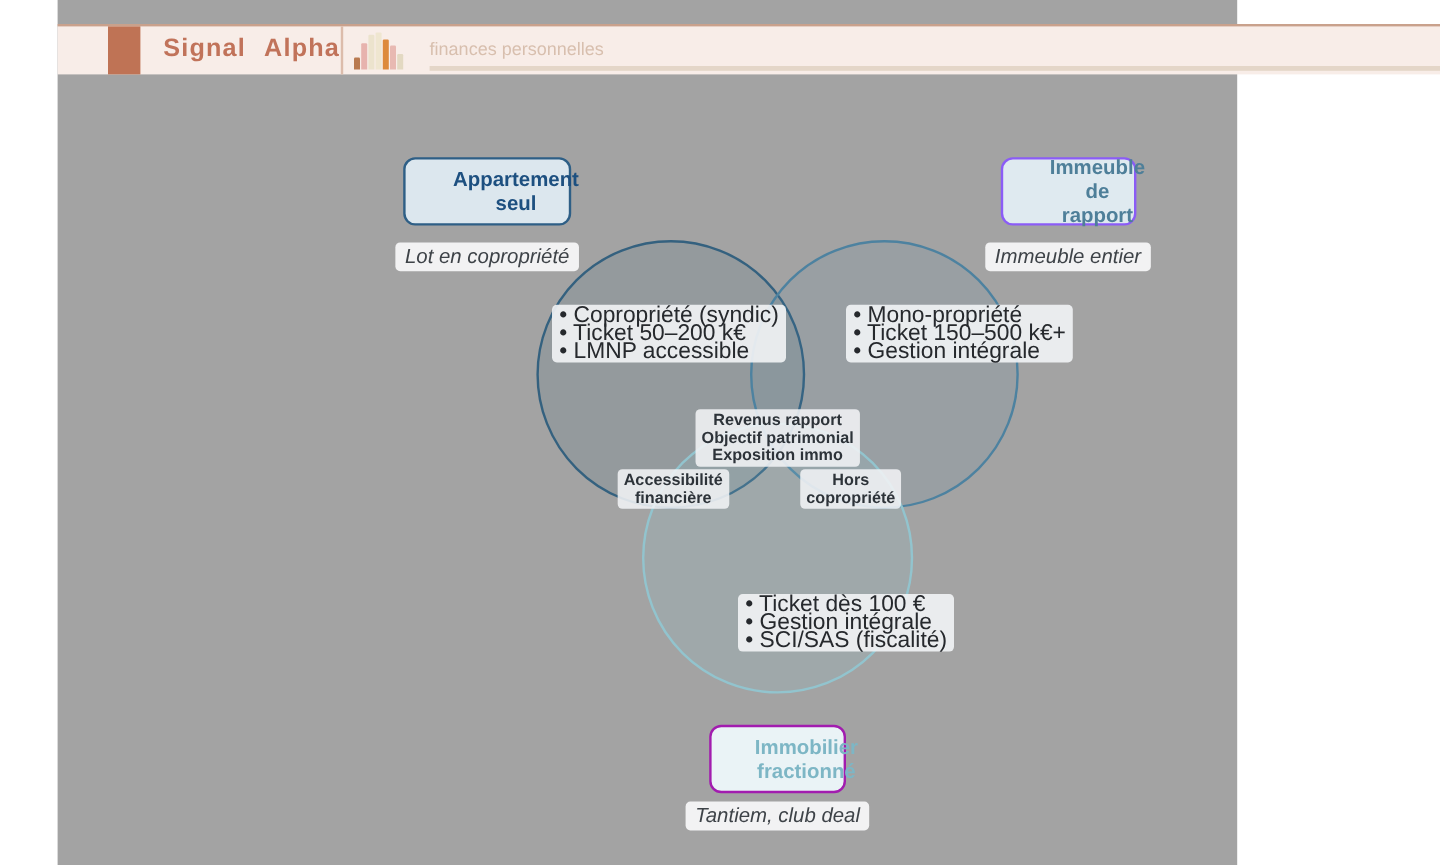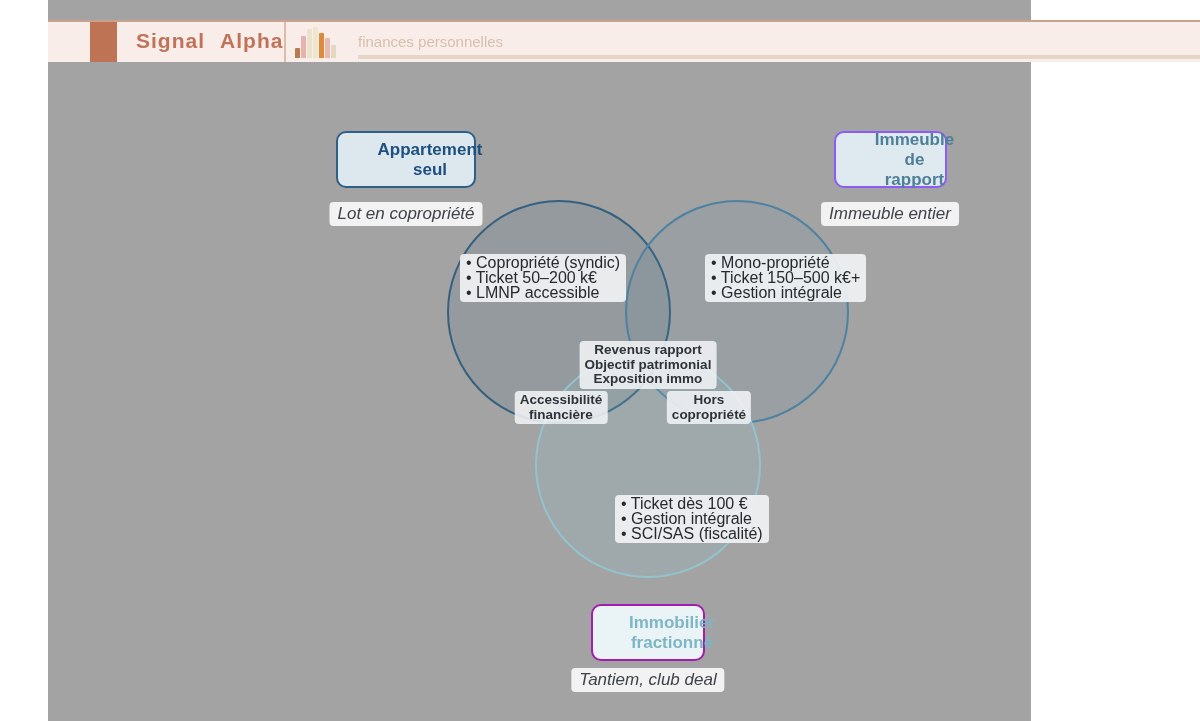--- a/index.html
+++ b/index.html
@@ -44,21 +44,21 @@
   .box-c { left: 543px; top: 542px; width: 114px; height: 57px;
     border: 2px solid #a21caf; background: #eaf3f6; color: #7db6c5; }
 
   .subtitle { position: absolute; transform: translateX(-50%); white-space: nowrap;
     font-style: italic; font-size: 17px; color: #3e4348; background: #f2f2f3;
     padding: 2px 8px; border-radius: 4px; }
   .sub-a { left: 358px; top: 140px; }
   .sub-b { left: 842px; top: 140px; }
   .sub-c { left: 600px; top: 606px; }
 
-  .items { position: absolute; font-size: 16px; line-height: 14.8px; color: #26292d;
+  .items { position: absolute; font-size: 19px; line-height: 14.8px; color: #26292d;
     background: rgba(240, 242, 244, 0.92); padding: 2px 6px; border-radius: 4px;
     white-space: nowrap; }
   .items-a { left: 412px; top: 192px; }
   .items-b { left: 657px; top: 192px; }
   .items-c { left: 567px; top: 433px; }
 
   .ixn { position: absolute; transform: translateX(-50%); text-align: center;
     font-weight: bold; font-size: 13.5px; line-height: 14.5px; color: #2d3339;
     background: rgba(241, 243, 245, 0.88); padding: 2px 5px; border-radius: 4px;
     white-space: nowrap; }

